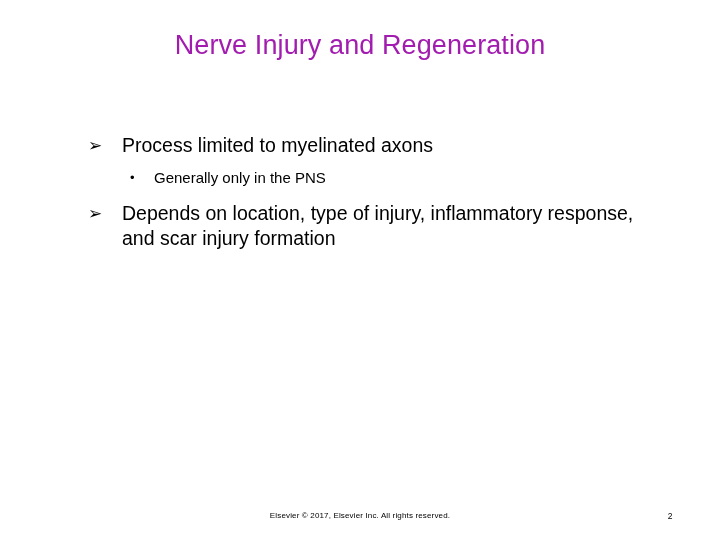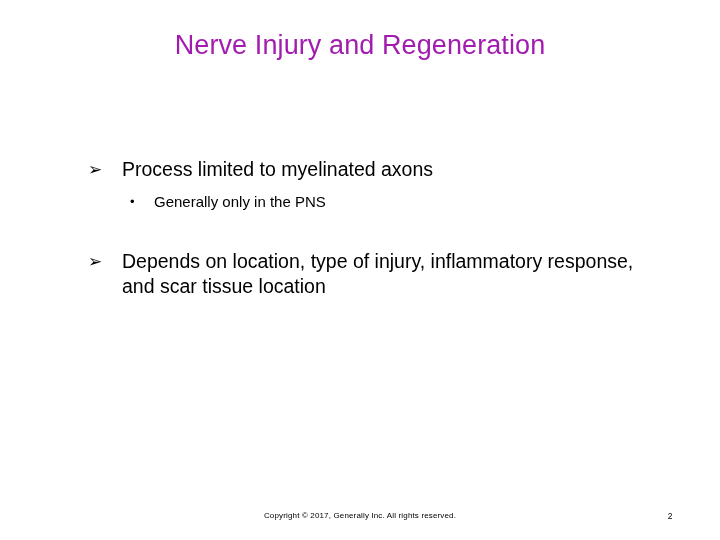--- a/index.html
+++ b/index.html
@@ -56,21 +56,20 @@
     position: absolute;
     left: 0;
     top: 0;
     width: 22px;
     font-size: 17px;
     line-height: 25px;
     color: #000000;
   }
   .bullet-l1 .btext {
     display: block;
-    margin-top: 24px;
   }
 
   .bullet-l2 {
     position: relative;
     padding-left: 66px;
     font-size: 15px;
     line-height: 20px;
     color: #000000;
   }
   .bullet-l2 .marker {
@@ -129,21 +128,21 @@
 
     <div class="bullet-l2">
       <span class="marker">•</span>
       <span class="btext">Generally only in the PNS</span>
     </div>
 
     <div class="gap-2"></div>
 
     <div class="bullet-l1">
       <span class="marker">➢</span>
-      <span class="btext">Depends on location, type of injury, inflammatory response, and scar tissue location</span>
+      <span class="btext">Depends on location, type of injury, inflammatory response, and scar injury formation</span>
     </div>
 
   </div>
 
-  <div class="footer-copyright">Copyright © 2017, Generally Inc. All rights reserved.</div>
+  <div class="footer-copyright">Elsevier © 2017, Elsevier Inc. All rights reserved.</div>
   <div class="footer-pagenum">2</div>
 
 </div>
 
 </body></html>

